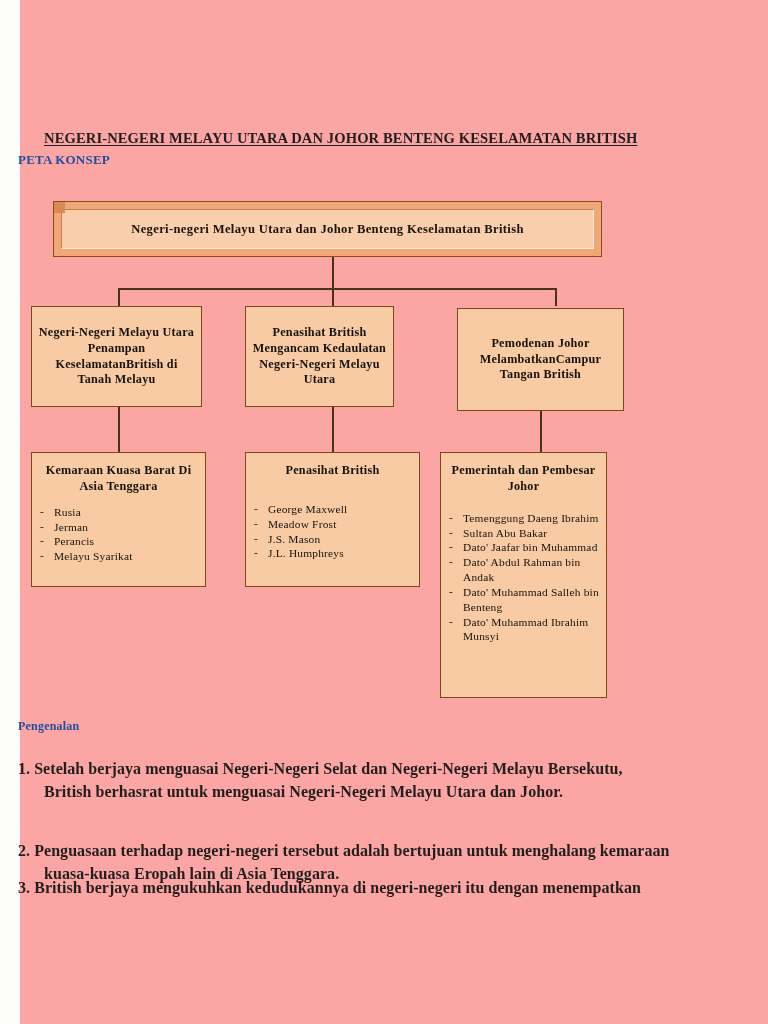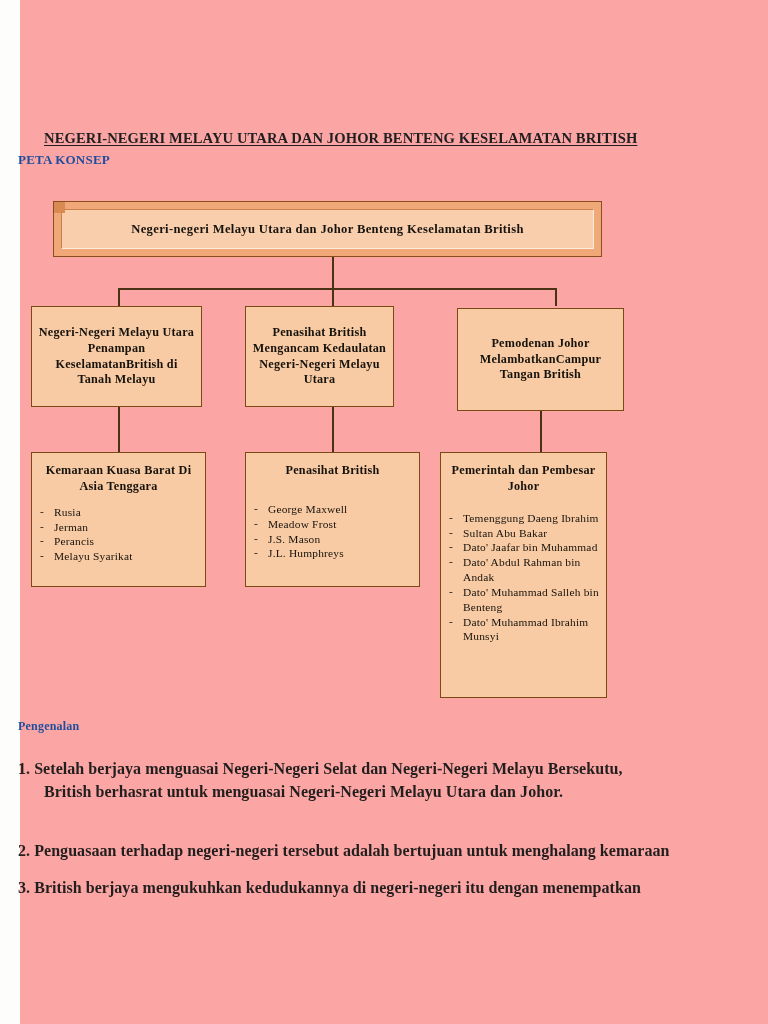--- a/index.html
+++ b/index.html
@@ -246,20 +246,21 @@
 
   <div class="para" style="left:18px; top:757px; width:730px;">
     <span class="num">1.</span>
     <span>Setelah berjaya menguasai Negeri-Negeri Selat dan Negeri-Negeri Melayu Bersekutu,</span>
     <span class="l2">British berhasrat untuk menguasai Negeri-Negeri Melayu Utara dan Johor.</span>
   </div>
 
   <div class="para" style="left:18px; top:818px; width:730px;margin-top:21px;">
     <span class="num">2.</span>
     <span>Penguasaan terhadap negeri-negeri tersebut adalah bertujuan untuk menghalang kemaraan</span>
+    <span class="l2">kuasa-kuasa Eropah lain di Asia Tenggara.</span>
   </div>
 
   <div class="para" style="left:18px; top:876px; width:730px;">
     <span class="num">3.</span>
     <span>British berjaya mengukuhkan kedudukannya di negeri-negeri itu dengan menempatkan</span>
   </div>
 
 </div>
 
 </body></html>

